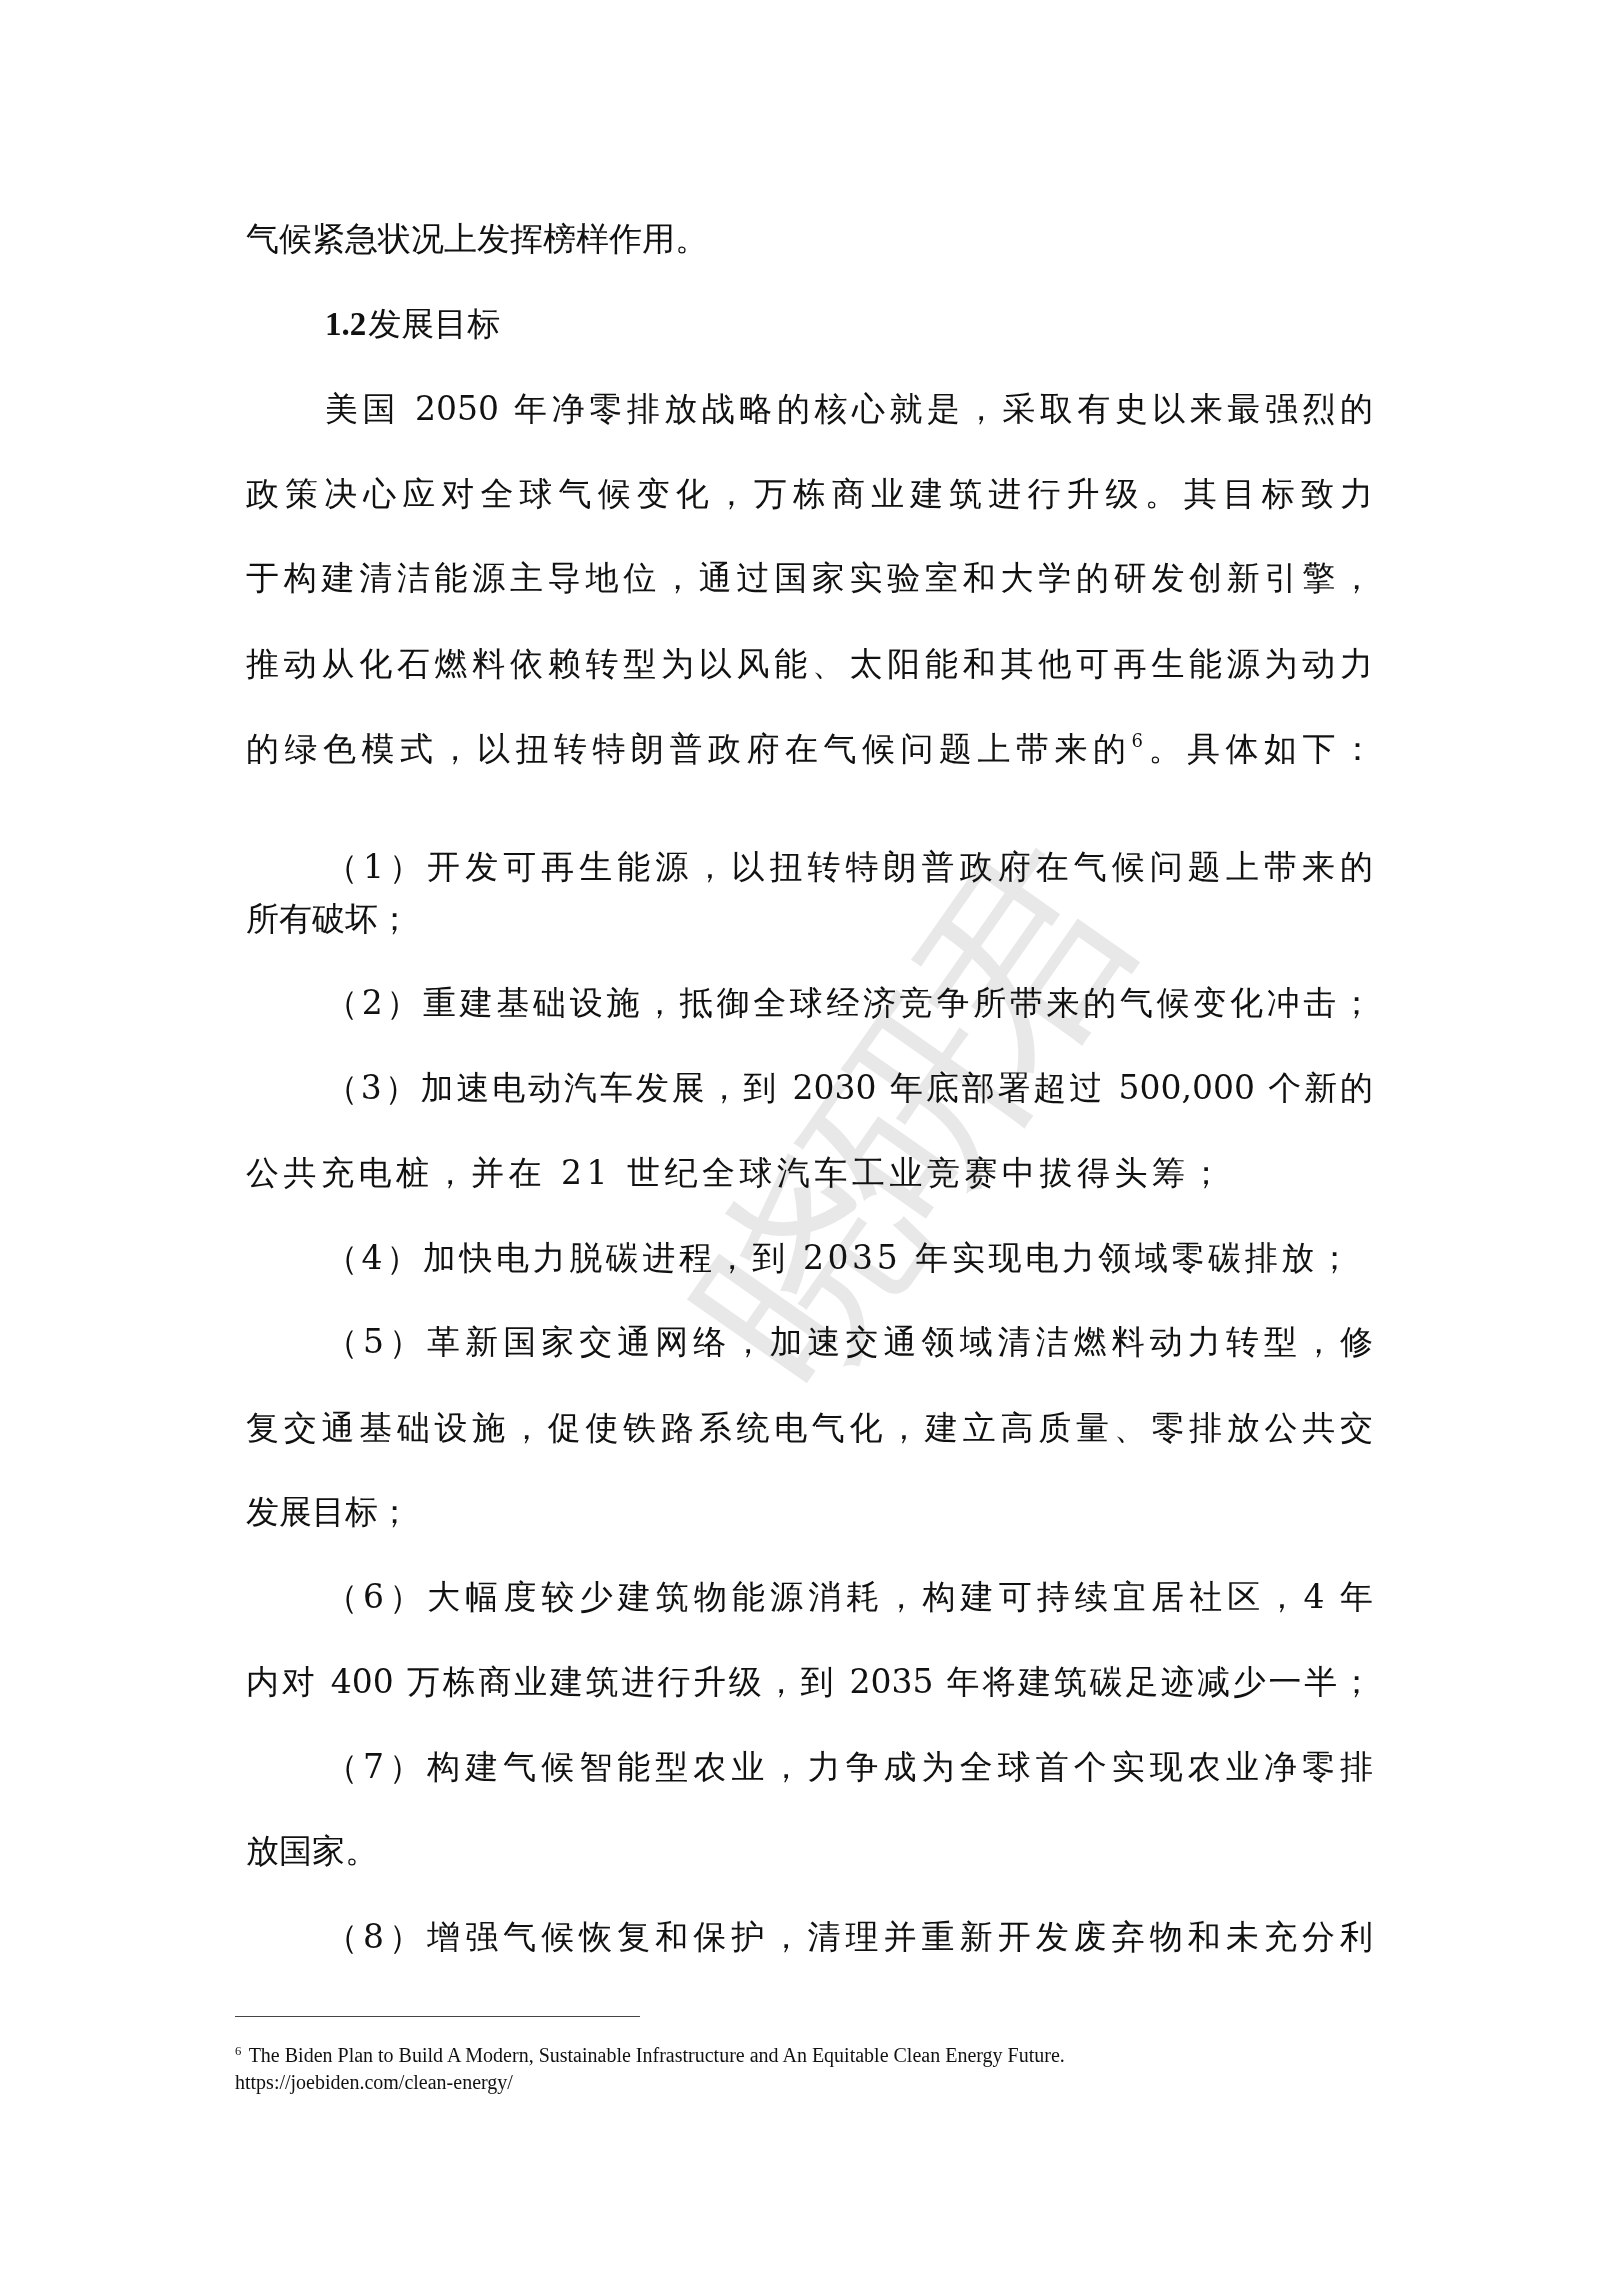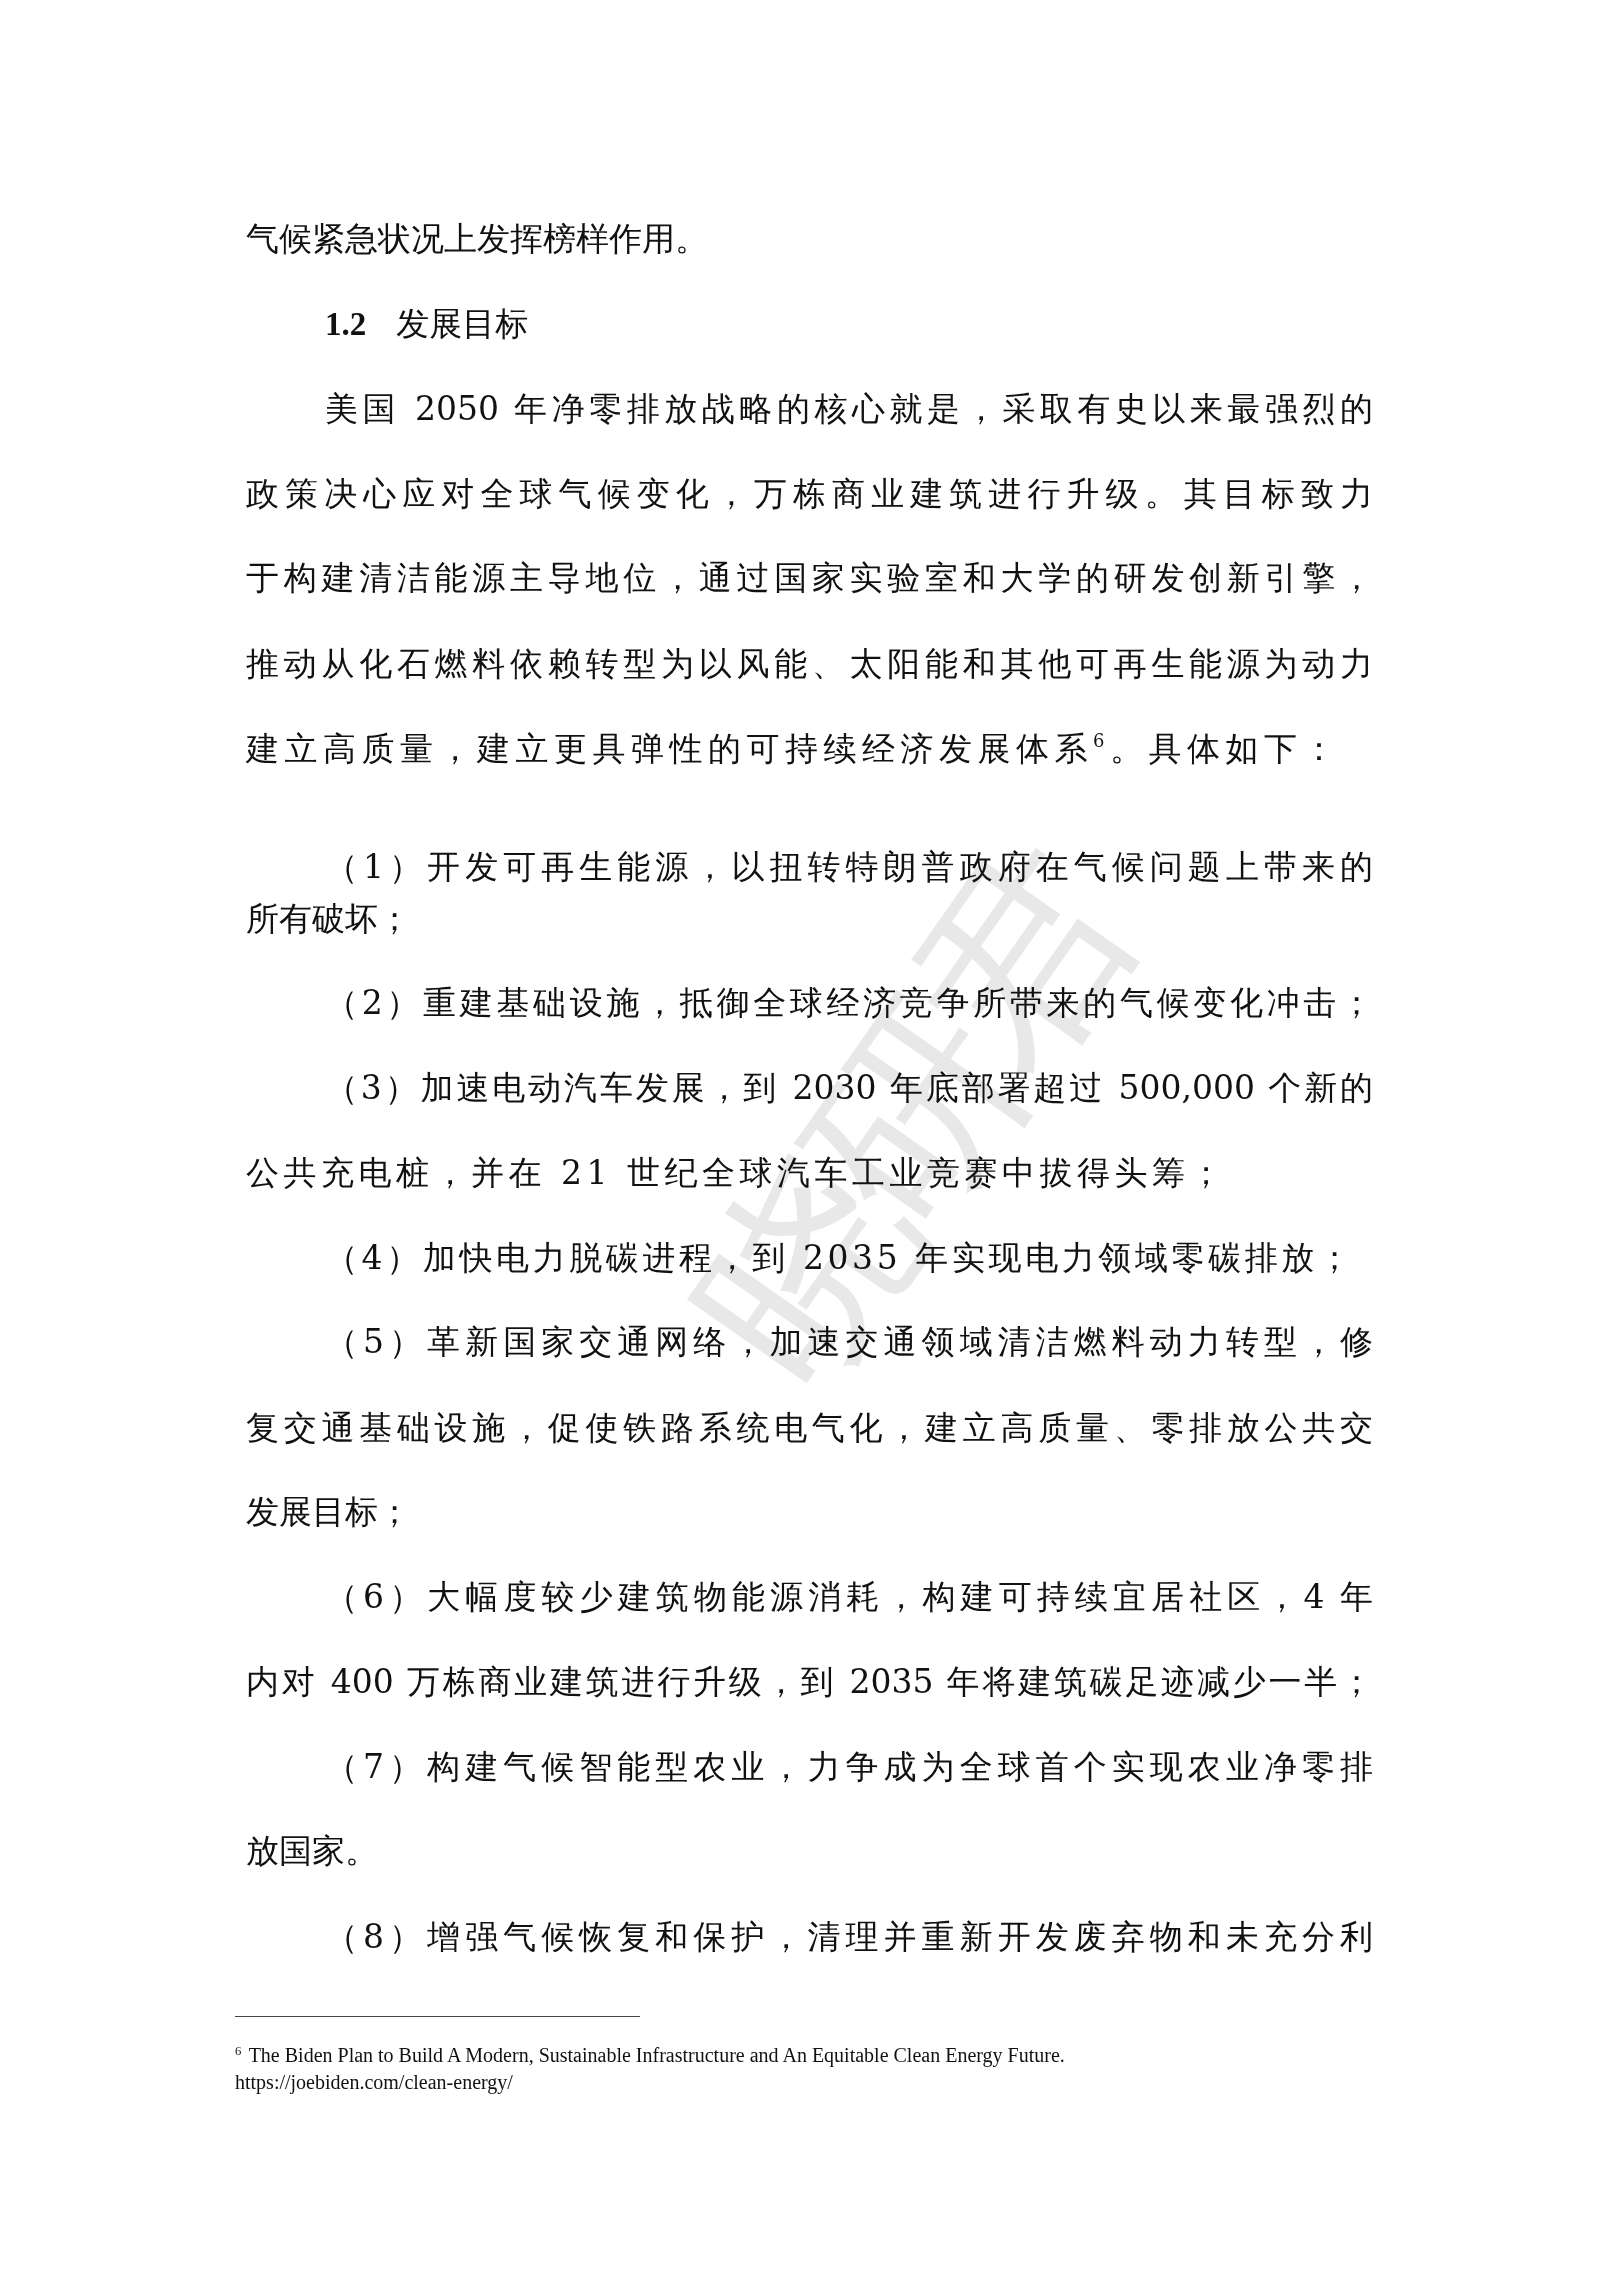--- a/index.html
+++ b/index.html
@@ -3,21 +3,21 @@
 <meta charset="utf-8">
 <style>
   html, body { margin:0; padding:0; background:#ffffff; }
   body { width:1615px; height:2285px; position:relative; overflow:hidden;
          font-family: "DejaVu Serif", "Liberation Serif", serif; color:#111; }
   .line { position:absolute; left:246px; width:1127px; height:85px; line-height:85px;
           font-size:33px; white-space:nowrap; }
   .line.just { text-align:justify; text-align-last:justify; }
   .line.indent { left:325px; width:1048px; }
   .line.heading { font-weight:bold; font-family:"Liberation Serif", serif; }
-  .line.heading .hz { font-weight:normal; margin-left:30px; }
+  .line.heading .hz { font-weight:normal; margin-left:2px; }
   sup { font-size:18px; line-height:0; vertical-align:12.7px; }
   .watermark { position:absolute; left:627px; top:982px; font-size:209px; color:rgba(0,0,0,0.09);
                transform:rotate(-55deg); transform-origin:center; font-family:"DejaVu Sans", sans-serif;
                white-space:nowrap; pointer-events:none; letter-spacing:-18px; }
   .fn-rule { position:absolute; left:235px; top:2016px; width:405px; height:0; border-top:1.4px solid #444; }
   .fn { position:absolute; left:235px; font-family:"Liberation Serif", serif; font-size:20px; color:#111; white-space:nowrap;text-align:right; }
   .fn sup { font-size:12.7px; vertical-align:7.3px; margin-right:7.3px; }
 </style>
 </head>
 <body>
@@ -27,21 +27,21 @@
 <div class="line" style="top:196px">气候紧急状况上发挥榜样作用。</div>
 
 <div class="line heading indent" style="top:282px;width:auto">
   <span>1.2</span><span class="hz">发展目标</span>
 </div>
 
 <div class="line just indent" style="top:366px">美国 2050 年净零排放战略的核心就是，采取有史以来最强烈的</div>
 <div class="line just" style="top:451px">政策决心应对全球气候变化，万栋商业建筑进行升级。其目标致力</div>
 <div class="line just" style="top:535px">于构建清洁能源主导地位，通过国家实验室和大学的研发创新引擎，</div>
 <div class="line just" style="top:621px">推动从化石燃料依赖转型为以风能、太阳能和其他可再生能源为动力</div>
-<div class="line" style="top:706px;letter-spacing:5.5px"><span>建立高质量，建立更具弹性的可持续经济发展体系</span><sup>6</sup><span>。具体如下：</span></div>
+<div class="line" style="top:706px;letter-spacing:5.5px"><span>的绿色模式，以扭转特朗普政府在气候问题上带来的</span><sup>6</sup><span>。具体如下：</span></div>
 
 <div class="line just indent" style="top:824px">（1）开发可再生能源，以扭转特朗普政府在气候问题上带来的</div>
 <div class="line" style="top:876px">所有破坏；</div>
 <div class="line just indent" style="top:960px">（2）重建基础设施，抵御全球经济竞争所带来的气候变化冲击；</div>
 <div class="line just indent" style="top:1045px">（3）加速电动汽车发展，到 2030 年底部署超过 500,000 个新的</div>
 <div class="line" style="top:1130px;letter-spacing:4.5px">公共充电桩，并在 21 世纪全球汽车工业竞赛中拔得头筹；</div>
 <div class="line indent" style="top:1215px;letter-spacing:3.6px">（4）加快电力脱碳进程，到 2035 年实现电力领域零碳排放；</div>
 <div class="line just indent" style="top:1299px">（5）革新国家交通网络，加速交通领域清洁燃料动力转型，修</div>
 <div class="line just" style="top:1385px">复交通基础设施，促使铁路系统电气化，建立高质量、零排放公共交</div>
 <div class="line" style="top:1469px">发展目标；</div>

